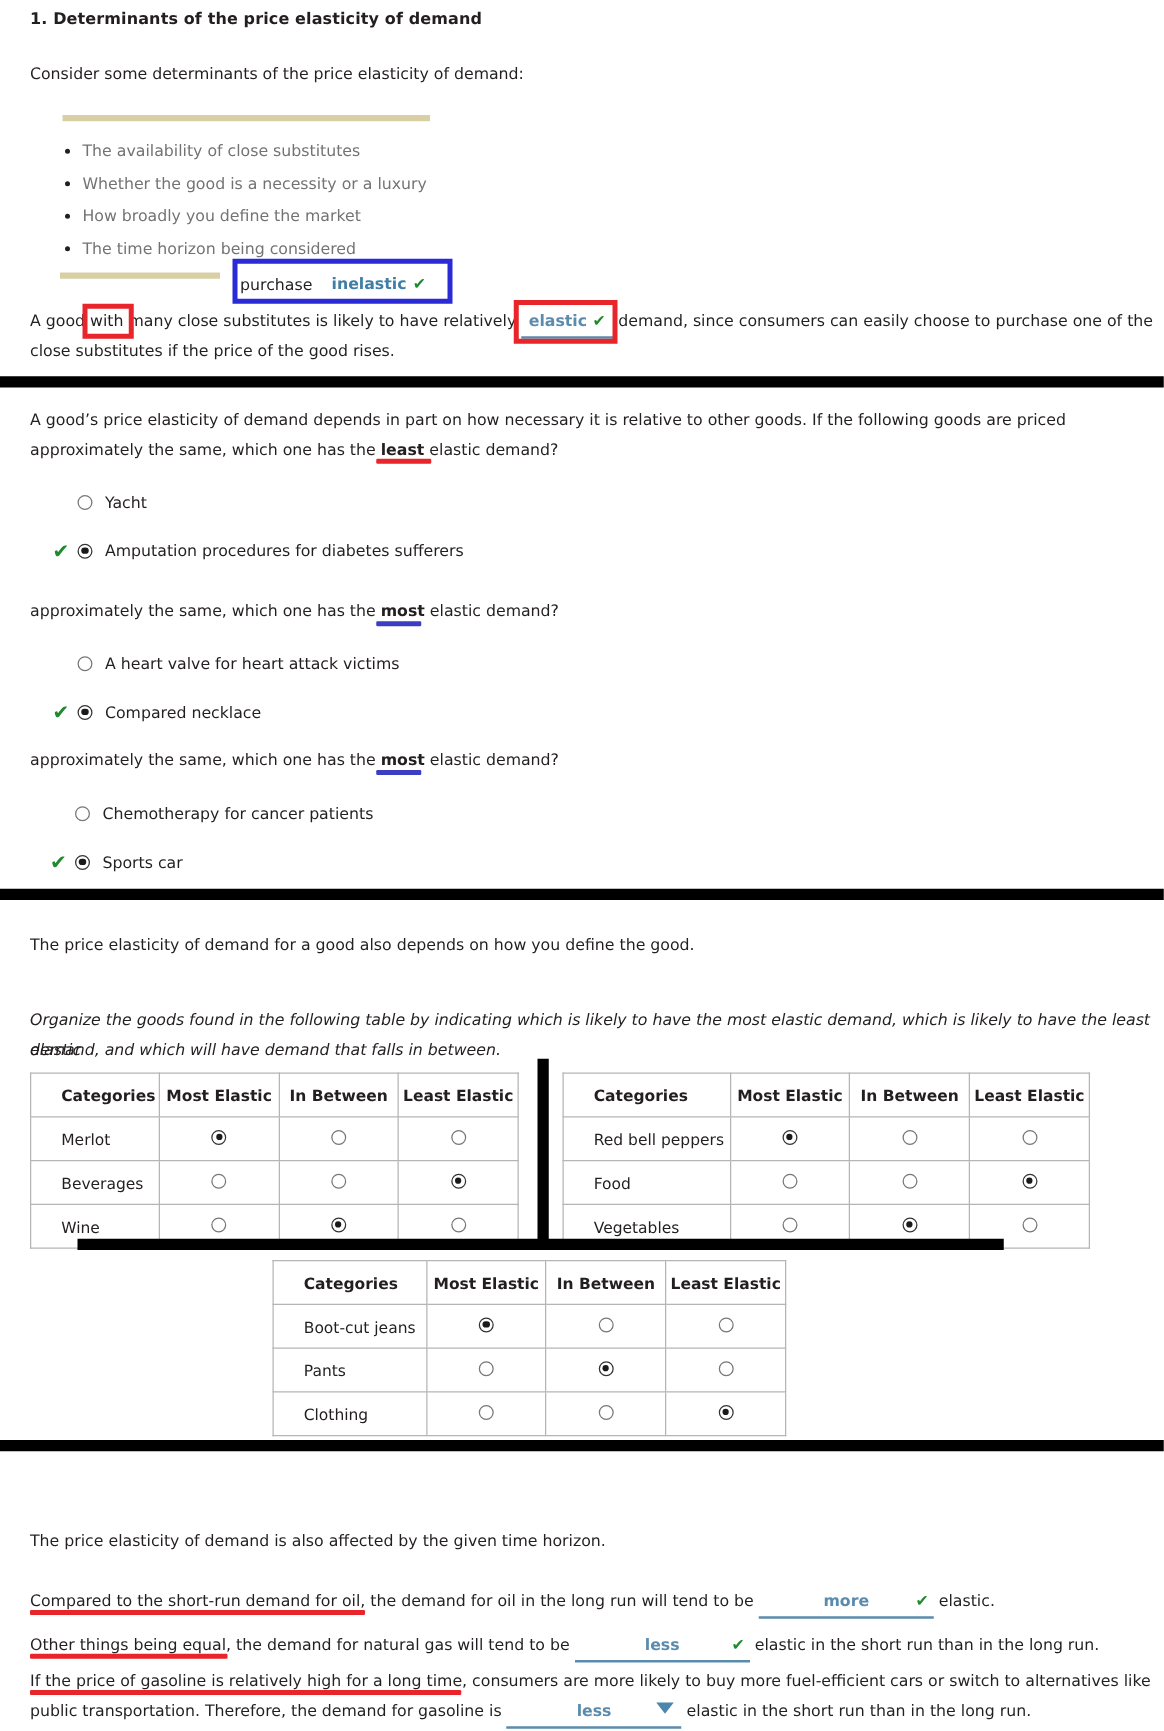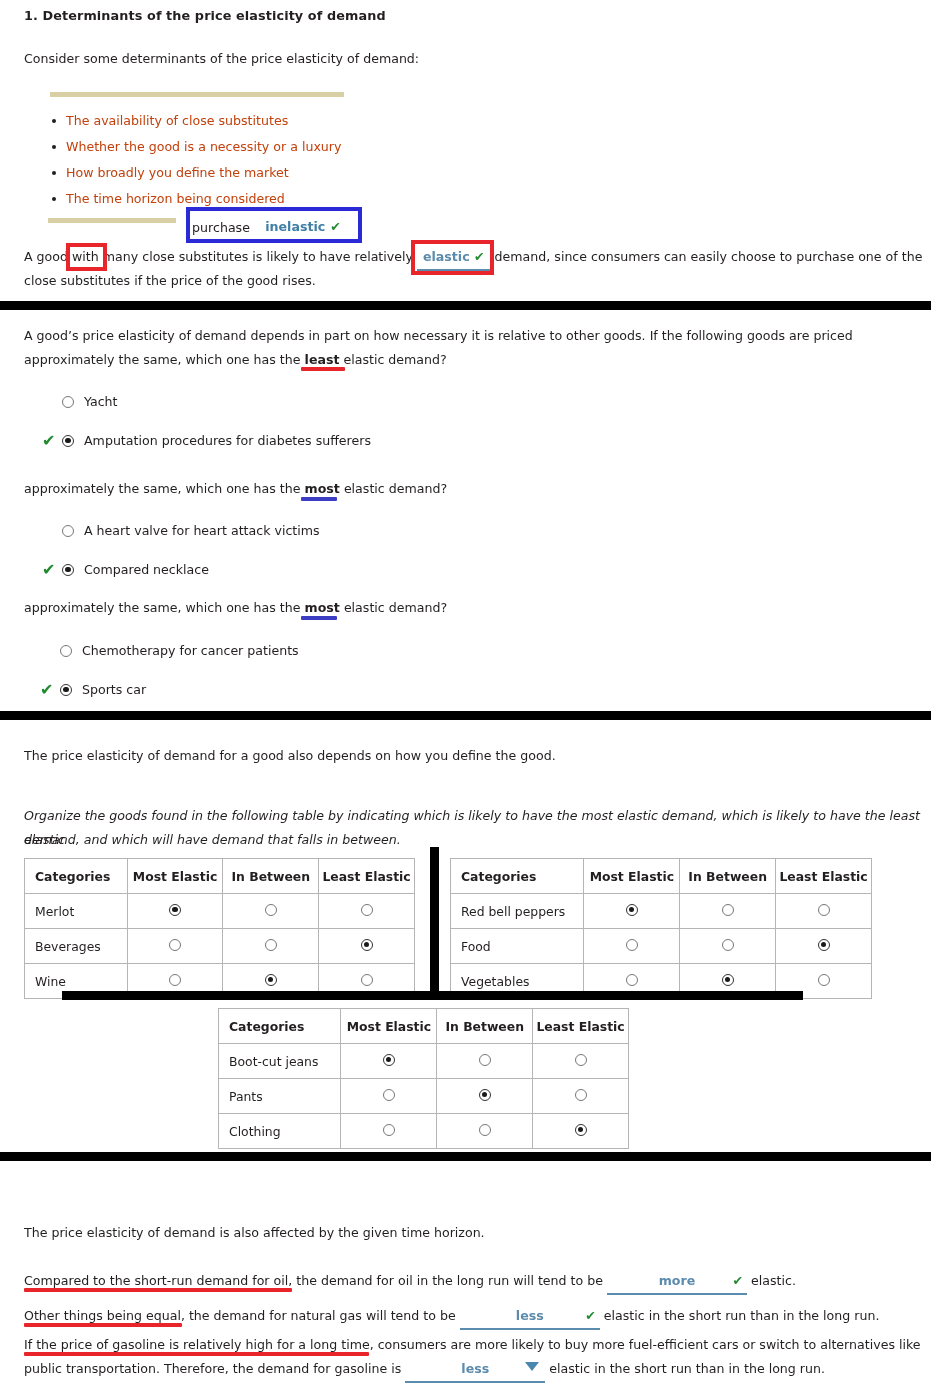--- a/index.html
+++ b/index.html
@@ -54,21 +54,21 @@
     top: 108px;
     list-style: none;
     margin: 0; padding: 0;
   }
   .bullet-list li {
     position: relative;
     padding-left: 18px;
     height: 26px;
     line-height: 26px;
     font-size: 12.6px;
-    color: #c2410c;
+    color: #737373;
   }
   .bullet-list li::before {
     content: "";
     position: absolute;
     left: 4px; top: 11px;
     width: 4px; height: 4px;
     border-radius: 50%;
     background: #231f20;
   }
 
@@ -177,21 +177,21 @@
     height: 35px;
     color: #231f20;
   }
   .etable th {
     font-weight: bold;
     font-size: 12.4px;
     white-space: nowrap;
   }
   .etable th.cat, .etable td.cat {
     text-align: left;
-    padding-left: 10px;
+    padding-left: 24px;
   }
   .etable th.opt, .etable td.opt {
     text-align: center;
   }
   .etable td .radio { margin-right: 0; }
 
   
   .sent {
     position: absolute;
     font-size: 12.6px;

